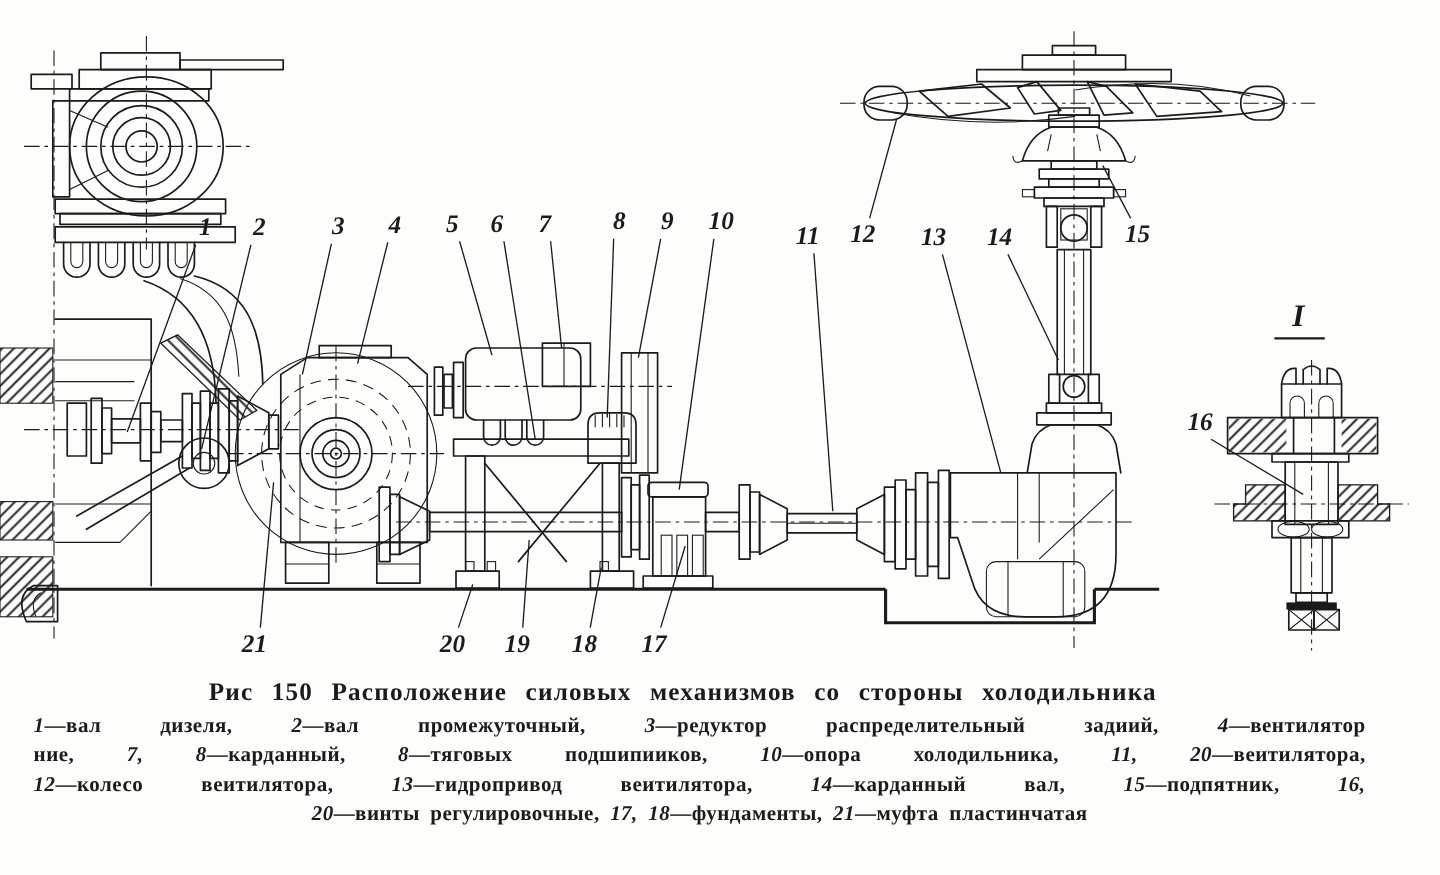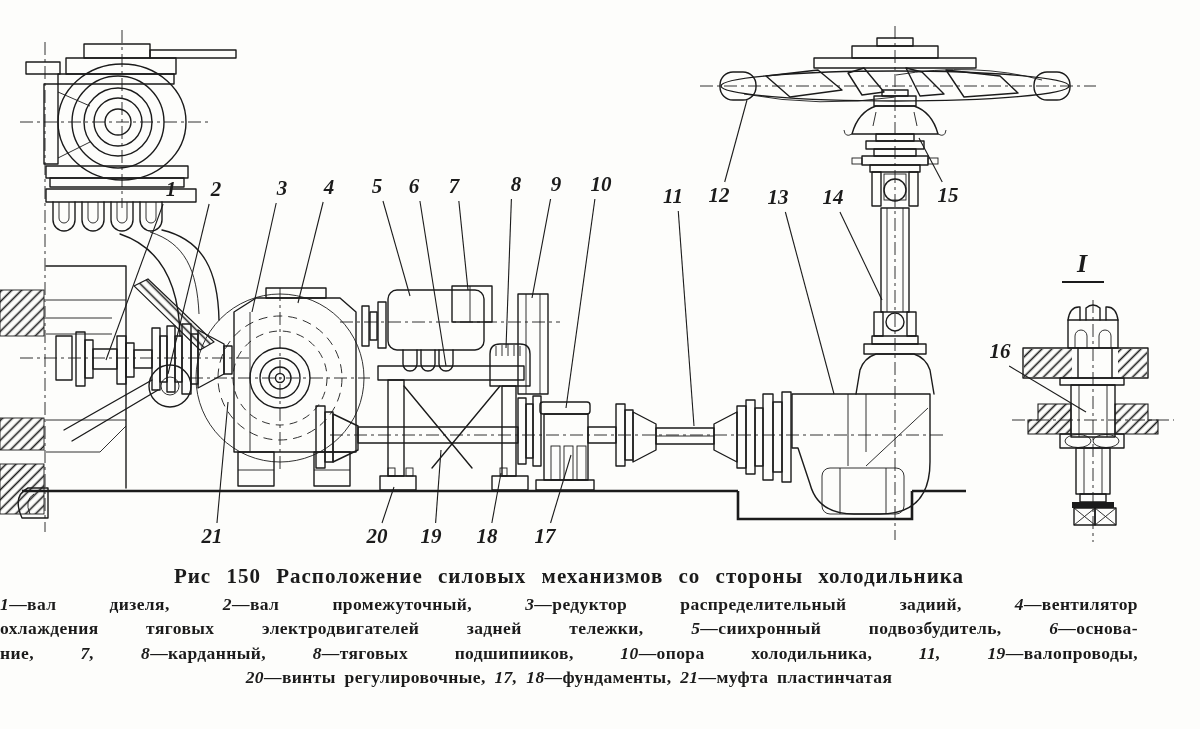--- a/index.html
+++ b/index.html
@@ -8,21 +8,21 @@
   .ln{stroke:#1b1b1b;stroke-width:1.4;fill:none;stroke-linecap:round;stroke-linejoin:round;}
   .thin{stroke:#1b1b1b;stroke-width:0.9;fill:none;}
   .thick{stroke:#1b1b1b;stroke-width:2.6;fill:none;}
   .cl{stroke:#1b1b1b;stroke-width:0.9;fill:none;stroke-dasharray:13 4 3 4;}
   .leader{stroke:#1b1b1b;stroke-width:1.1;fill:none;}
   .callout{font:italic bold 21px "Liberation Serif",serif;fill:#1b1b1b;text-anchor:middle;}
   .inset-roman{font:italic bold 26px "Liberation Serif",serif;fill:#1b1b1b;text-anchor:middle;}
   .caption{width:1140px;padding:4px 2px 0 0;box-sizing:border-box;}
   .cap-title{font-weight:bold;font-size:21px;line-height:28px;text-align:center;letter-spacing:1px;word-spacing:9px;white-space:nowrap;}
   .legend{margin-top:2px;}
-  .legend-line{font-weight:bold;font-size:17.5px;line-height:24.4px;letter-spacing:0.4px;word-spacing:4px;text-align:justify;text-align-last:justify;white-space:nowrap0;}
+  .legend-line{font-weight:bold;font-size:17.5px;line-height:24.4px;letter-spacing:0.4px;word-spacing:4px;text-align:justify;text-align-last:justify;white-space:nowrap0;padding-left:28px;}
   .legend-line.centered{text-align:left;text-align-last:center;}
   .num{font-style:italic;}
 </style>
 </head>
 <body>
 
 <div class="page">
 
 <svg width="1200" height="558" viewBox="0 0 1200 558">
   <defs>
@@ -351,19 +351,19 @@
         <text x="377" y="543" class="callout">20</text>
         <line x1="216.96" y1="523" x2="228" y2="402" class="leader"></line>
         <text x="212" y="543" class="callout">21</text>
       </g>
 </svg>
 
 <div class="caption">
   <div class="cap-title">Рис 150 Расположение силовых механизмов со стороны холодильника</div>
   <div class="legend">
         <div class="legend-line"><span class="num">1</span><span>—вал дизеля, </span><span class="num">2</span><span>—вал промежуточный, </span><span class="num">3</span><span>—редуктор распределительный задиий, </span><span class="num">4</span><span>—вентилятор</span></div>
-        <div class="legend-line"><span>охлаждения тяговых электродвигателей задней тележки, </span><span class="num">5</span><span>—сиихронный подвозбудитель, </span><span class="num">6</span><span>—основа-</span></div>
-        <div class="legend-line"><span>ние, </span><span class="num">7, 8</span><span>—карданный, </span><span class="num">8</span><span>—тяговых подшипииков, </span><span class="num">10</span><span>—опора холодильника, </span><span class="num">11, 19</span><span>—валопроводы,</span></div>
+        <div class="legend-line"><span>ние, </span><span class="num">7, 8</span><span>—карданный, </span><span class="num">8</span><span>—тяговых подшипииков, </span><span class="num">10</span><span>—опора холодильника, </span><span class="num">11, 20</span><span>—веитилятора,</span></div>
+        <div class="legend-line"><span class="num">12</span><span>—колесо веитилятора, </span><span class="num">13</span><span>—гидропривод веитилятора, </span><span class="num">14</span><span>—карданный вал, </span><span class="num">15</span><span>—подпятник, </span><span class="num">16,</span></div>
         <div class="legend-line centered"><span class="num">20</span><span>—винты регулировочные, </span><span class="num">17, 18</span><span>—фундаменты, </span><span class="num">21</span><span>—муфта пластинчатая</span></div>
       </div>
 </div>
 
 </div>
 
 </body></html>

